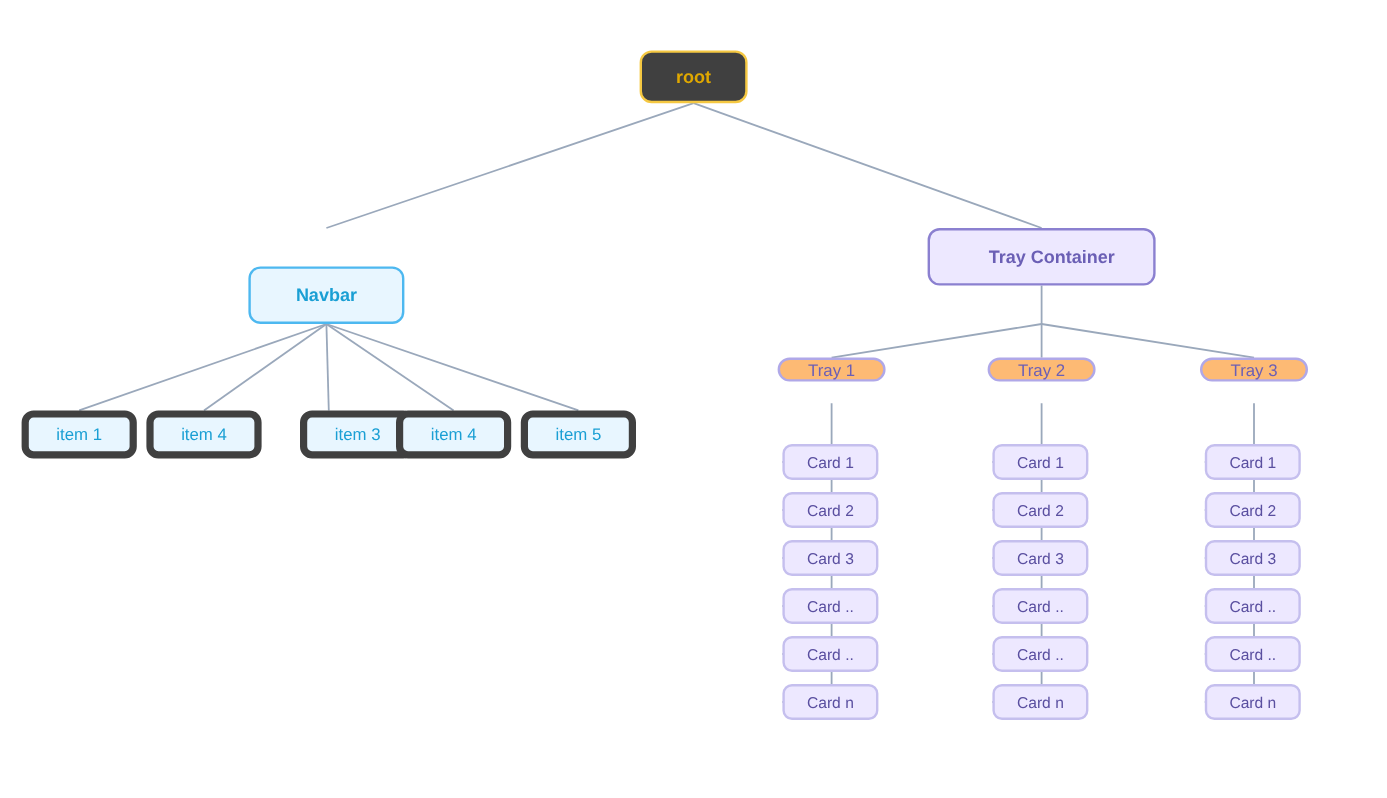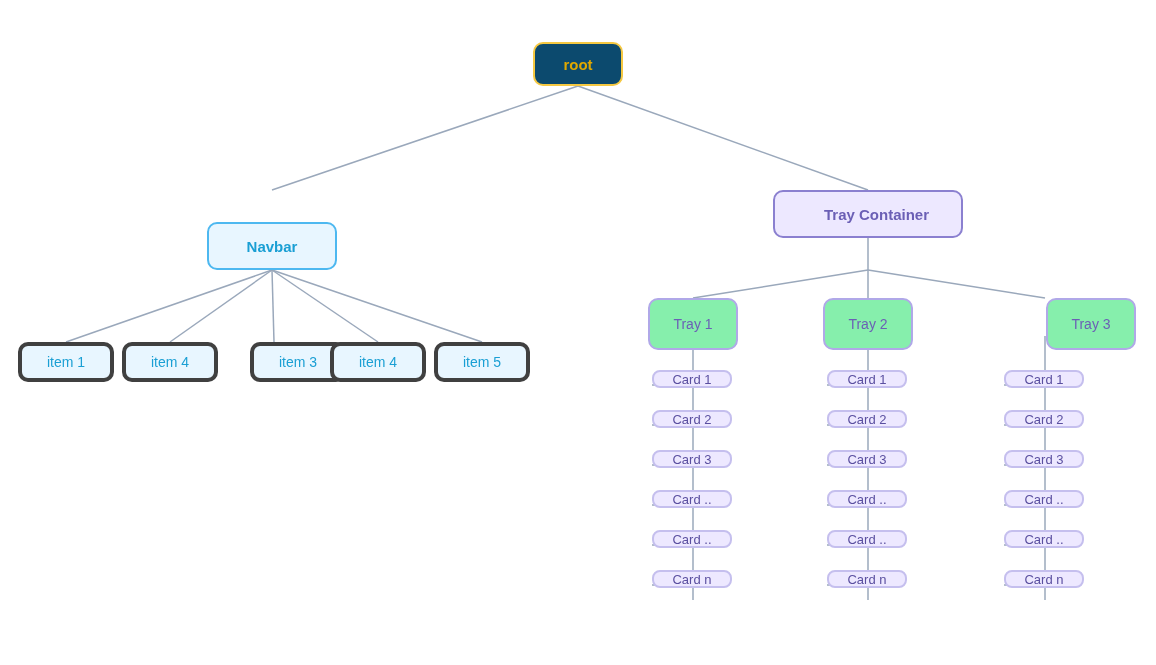--- a/index.html
+++ b/index.html
@@ -24,21 +24,21 @@
       display: flex;
       align-items: center;
       justify-content: center;
       border-radius: 10px;
       font-weight: 600;
       font-size: 15px;
       z-index: 1;
       white-space: nowrap;
     }
     .node-root {
-      background: #0c4a6e;
+      background: #404040;
       border: 2px solid #f5c842;
       color: #e0a800;
       width: 90px; height: 44px;
       left: 533px; top: 42px;
     }
     .node-navbar {
       background: #e8f6ff;
       border: 2px solid #4db8f0;
       color: #1a9fd4;
       width: 130px; height: 48px;
@@ -47,42 +47,43 @@
     .node-tray-container {
       background: #ede8ff;
       border: 2px solid #8b80d0;
       color: #6b5fb5;
       width: 190px; height: 48px;
       left: 773px; top: 190px; padding-left: 17px;
     }
     
     .node-item {
       background: #e8f6ff;
-      border: 4px solid #404040;
+      border: 6px solid #404040;
       color: #1a9fd4;
       width: 96px; height: 40px;
       font-weight: 500;
       font-size: 14px;
       text-align: right;
     }
     
     .node-tray {
-      background: #86efac;
+      background: #fdba74;
       border: 2px solid #b0a8e8;
       color: #6b5fb5;
-      width: 90px; height: 52px;
+      width: 90px; height: 20px;
       font-size: 14px;
       font-weight: 500;
+      align-items: flex-end;
     }
     
     .node-card {
       background: #ede8ff;
       border: 2px solid #c5bfee;
       color: #5a4fa0;
-      width: 80px; height: 18px;
+      width: 80px; height: 30px;
       font-size: 13px;
       font-weight: 400;
       border-radius: 8px;
     }
   </style>
 </head>
 <body>
 
 <div class="node node-root">
   <span>root</span>
@@ -151,21 +152,21 @@
 <div class="node node-card" style="left:827px; top:490px;">
     <span>Card ..</span>
   </div>
 <div class="node node-card" style="left:827px; top:530px;">
     <span>Card ..</span>
   </div>
 <div class="node node-card" style="left:827px; top:570px;">
     <span>Card n</span>
   </div>
 
-<div class="node node-tray" style="left:1000px; top:298px;margin-left:46px;">
+<div class="node node-tray" style="left:1000px; top:298px;">
   <span>Tray 3</span>
 </div>
 
 <div class="node node-card" style="left:1004px; top:370px;">
     <span>Card 1</span>
   </div>
 <div class="node node-card" style="left:1004px; top:410px;">
     <span>Card 2</span>
   </div>
 <div class="node node-card" style="left:1004px; top:450px;">

